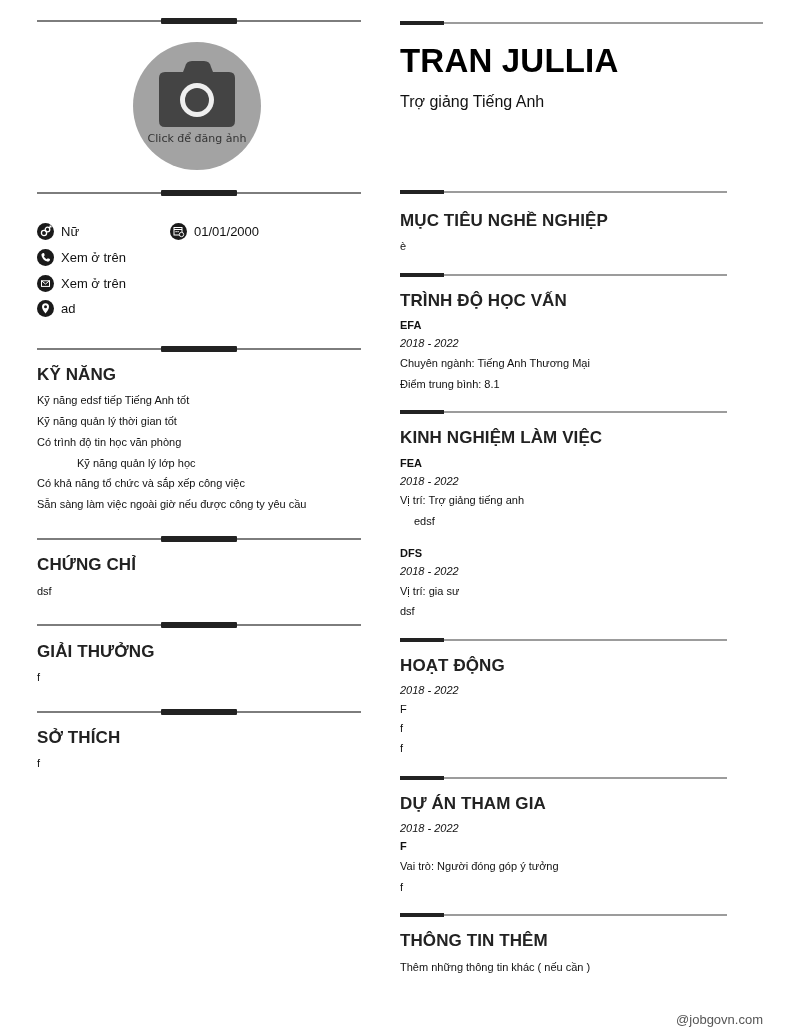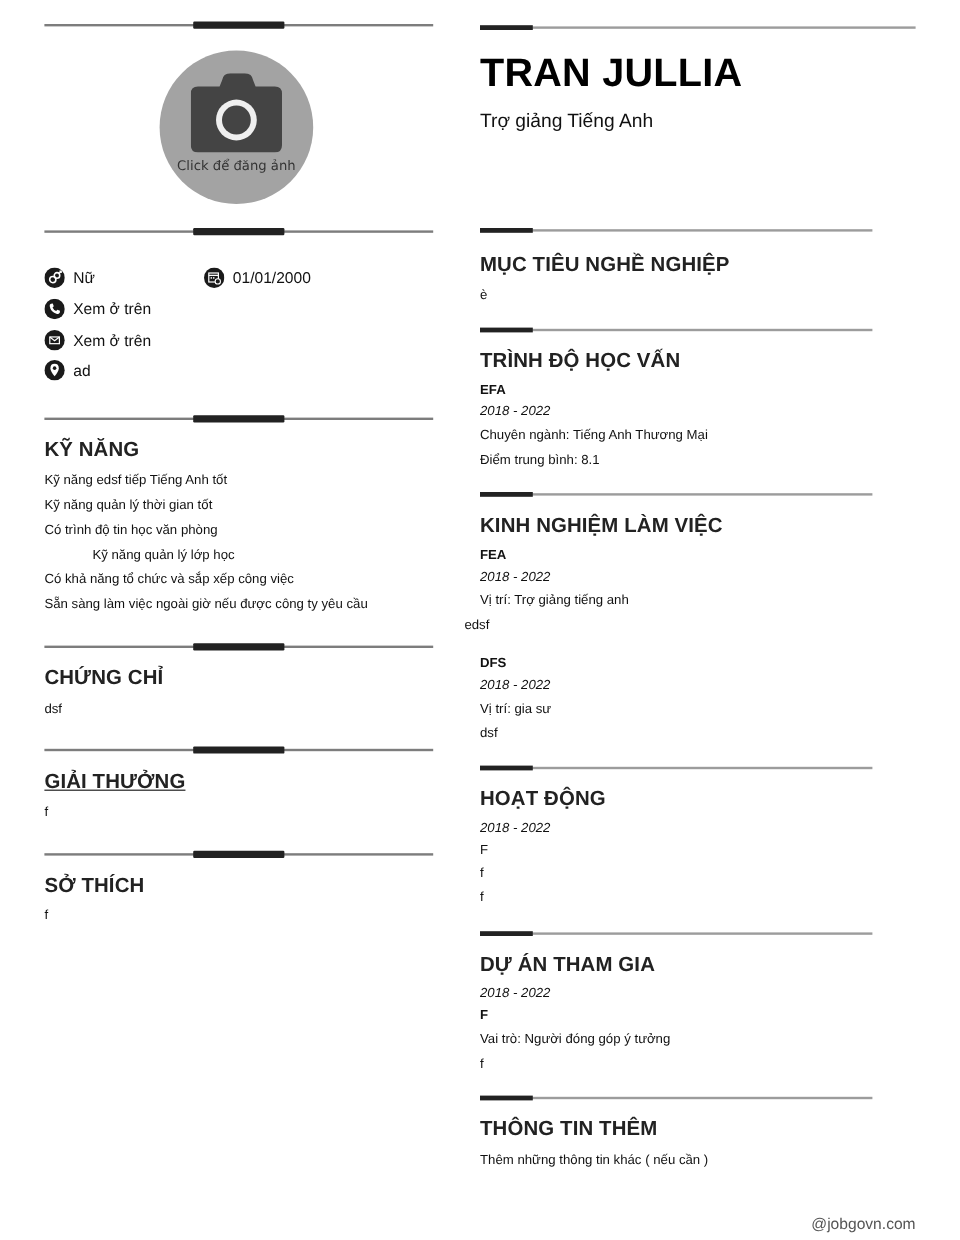--- a/index.html
+++ b/index.html
@@ -104,21 +104,21 @@
 <div class="txt" style="left:37px; top:436px;">Có trình độ tin học văn phòng</div>
 <div class="txt" style="left:37px; top:457px;padding-left:40px;">Kỹ năng quản lý lớp học</div>
 <div class="txt" style="left:37px; top:477px;">Có khả năng tổ chức và sắp xếp công việc</div>
 <div class="txt" style="left:37px; top:498px;">Sẵn sàng làm việc ngoài giờ nếu được công ty yêu cầu</div>
 
 <div class="ldiv" style="top:536px;"></div>
 <div class="h2" style="left:37px; top:555px;">CHỨNG CHỈ</div>
 <div class="txt" style="left:37px; top:585px;">dsf</div>
 
 <div class="ldiv" style="top:622px;"></div>
-<div class="h2" style="left:37px; top:642px;text-decoration:underline;">GIẢI THƯỞNG</div>
+<div class="h2" style="left:37px; top:642px;">GIẢI THƯỞNG</div>
 <div class="txt" style="left:37px; top:671px;">f</div>
 
 <div class="ldiv" style="top:709px;"></div>
 <div class="h2" style="left:37px; top:728px;">SỞ THÍCH</div>
 <div class="txt" style="left:37px; top:757px;">f</div>
 
 <div class="rdiv" style="top:21px; width:363px;"></div>
 <div class="name">TRAN JULLIA</div>
 <div class="role">Trợ giảng Tiếng Anh</div>
 
@@ -131,21 +131,21 @@
 <div class="txt bold" style="left:400px; top:319px;">EFA</div>
 <div class="txt ital" style="left:400px; top:337px;">2018 - 2022</div>
 <div class="txt" style="left:400px; top:357px;">Chuyên ngành: Tiếng Anh Thương Mại</div>
 <div class="txt" style="left:400px; top:378px;">Điểm trung bình: 8.1</div>
 
 <div class="rdiv" style="top:410px; width:327px;"></div>
 <div class="h2" style="left:400px; top:428px;">KINH NGHIỆM LÀM VIỆC</div>
 <div class="txt bold" style="left:400px; top:457px;">FEA</div>
 <div class="txt ital" style="left:400px; top:475px;">2018 - 2022</div>
 <div class="txt" style="left:400px; top:494px;">Vị trí: Trợ giảng tiếng anh</div>
-<div class="txt" style="left:387px; top:515px;">edsf</div>
+<div class="txt" style="left:414px; top:515px;">edsf</div>
 <div class="txt bold" style="left:400px; top:547px;text-align:right;">DFS</div>
 <div class="txt ital" style="left:400px; top:565px;">2018 - 2022</div>
 <div class="txt" style="left:400px; top:585px;">Vị trí: gia sư</div>
 <div class="txt" style="left:400px; top:605px;">dsf</div>
 
 <div class="rdiv" style="top:638px; width:327px;"></div>
 <div class="h2" style="left:400px; top:656px;">HOẠT ĐỘNG</div>
 <div class="txt ital" style="left:400px; top:684px;">2018 - 2022</div>
 <div class="txt" style="left:400px; top:703px;">F</div>
 <div class="txt" style="left:400px; top:722px;">f</div>

